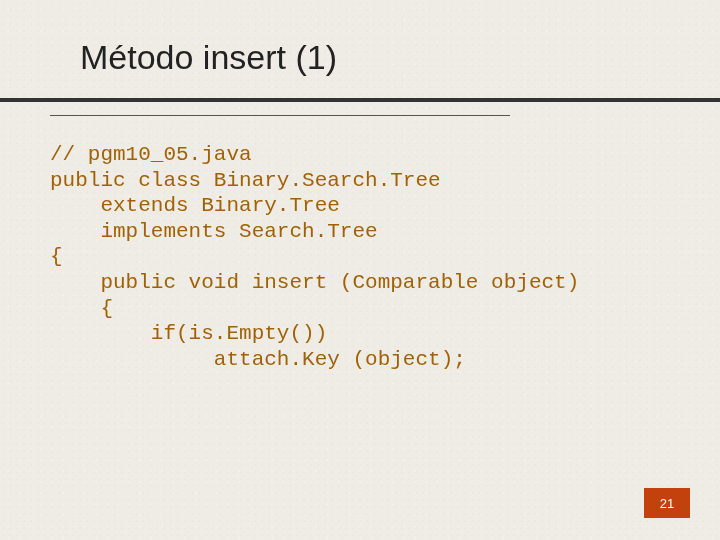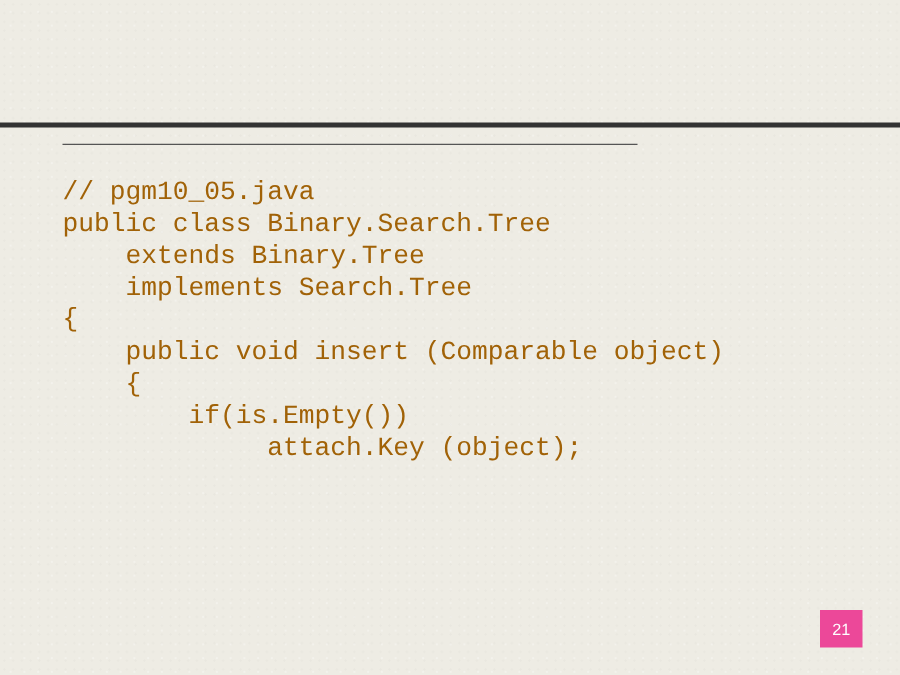--- a/index.html
+++ b/index.html
@@ -61,35 +61,36 @@
     font-family: "Courier New", Courier, monospace;
     font-size: 21px;
     line-height: 1.22;
     color: #a16207;
     white-space: pre;
   }
   .pagenum-box {
     position: absolute;
     right: 30px;
     bottom: 22px;
-    width: 34px;
+    width: 46px;
     height: 30px;
-    background: #ec4899;
+    background: #c2410c;
     color: #fff;
     font-size: 13px;
     display: flex;
     align-items: center;
     justify-content: center;
     font-family: Verdana, Geneva, sans-serif;
   }
 </style>
 </head>
 <body>
 
 <div class="slide">
+  <div class="title">Método insert (1)</div>
   <div class="rule-main"></div>
   <div class="rule-sub"></div>
   <div class="code">// pgm10_05.java
 public class Binary.Search.Tree
     extends Binary.Tree
     implements Search.Tree
 {
     public void insert (Comparable object)
     {
         if(is.Empty())

